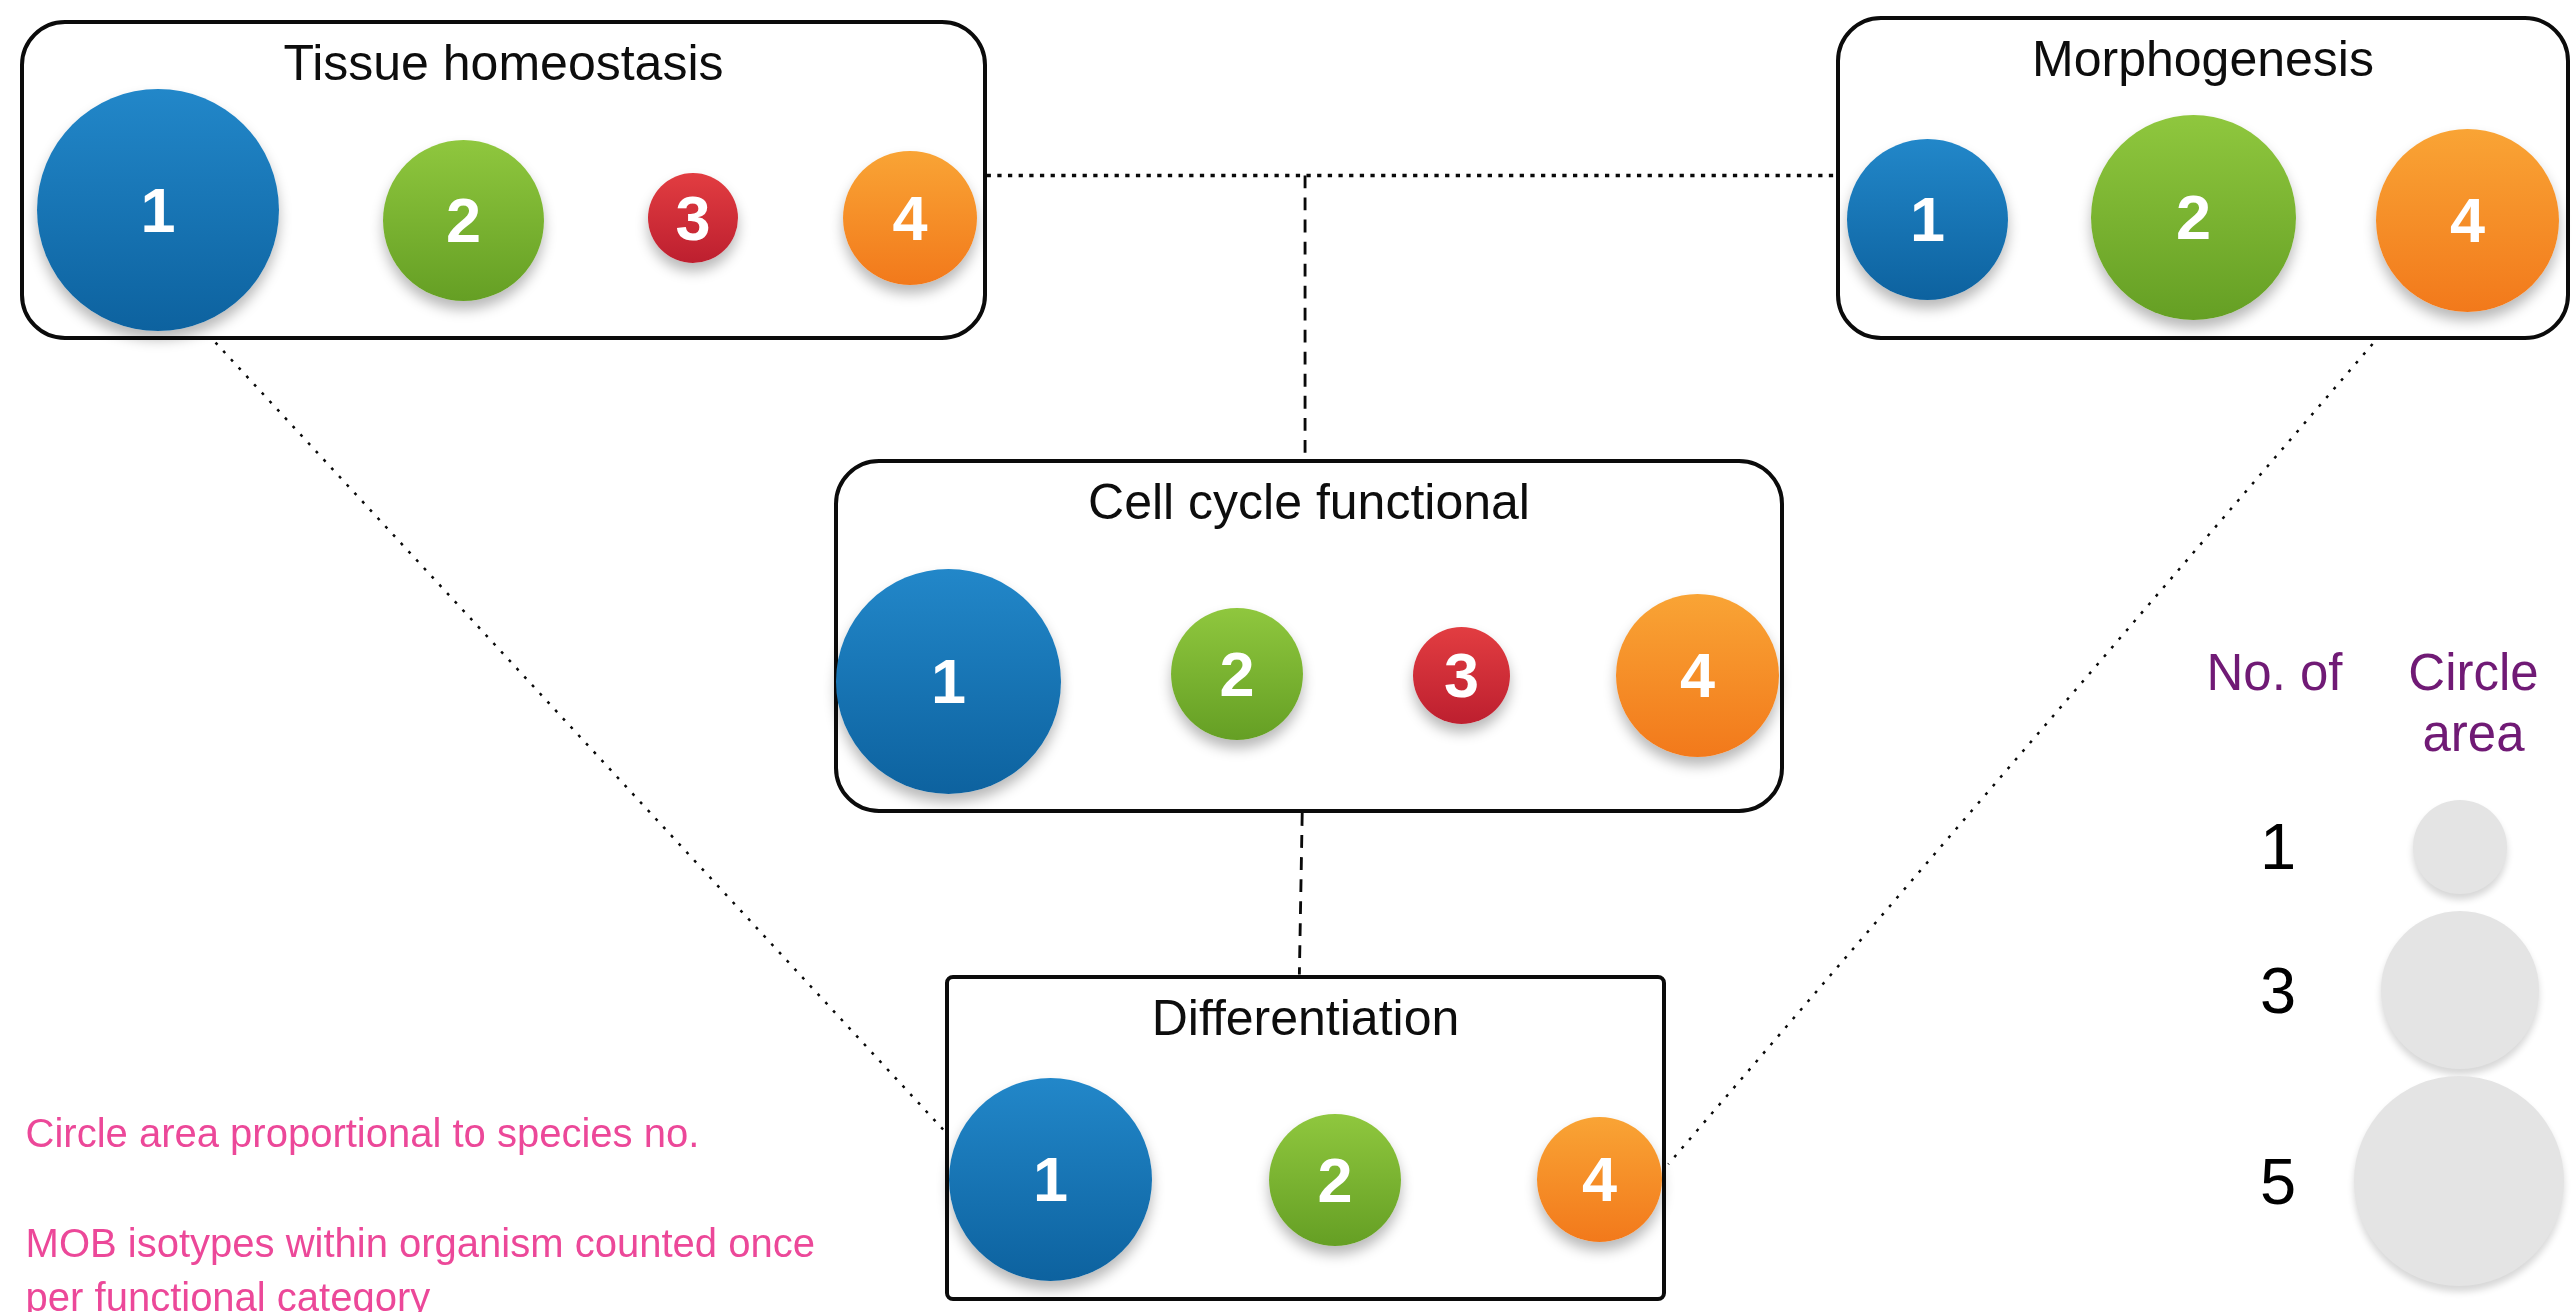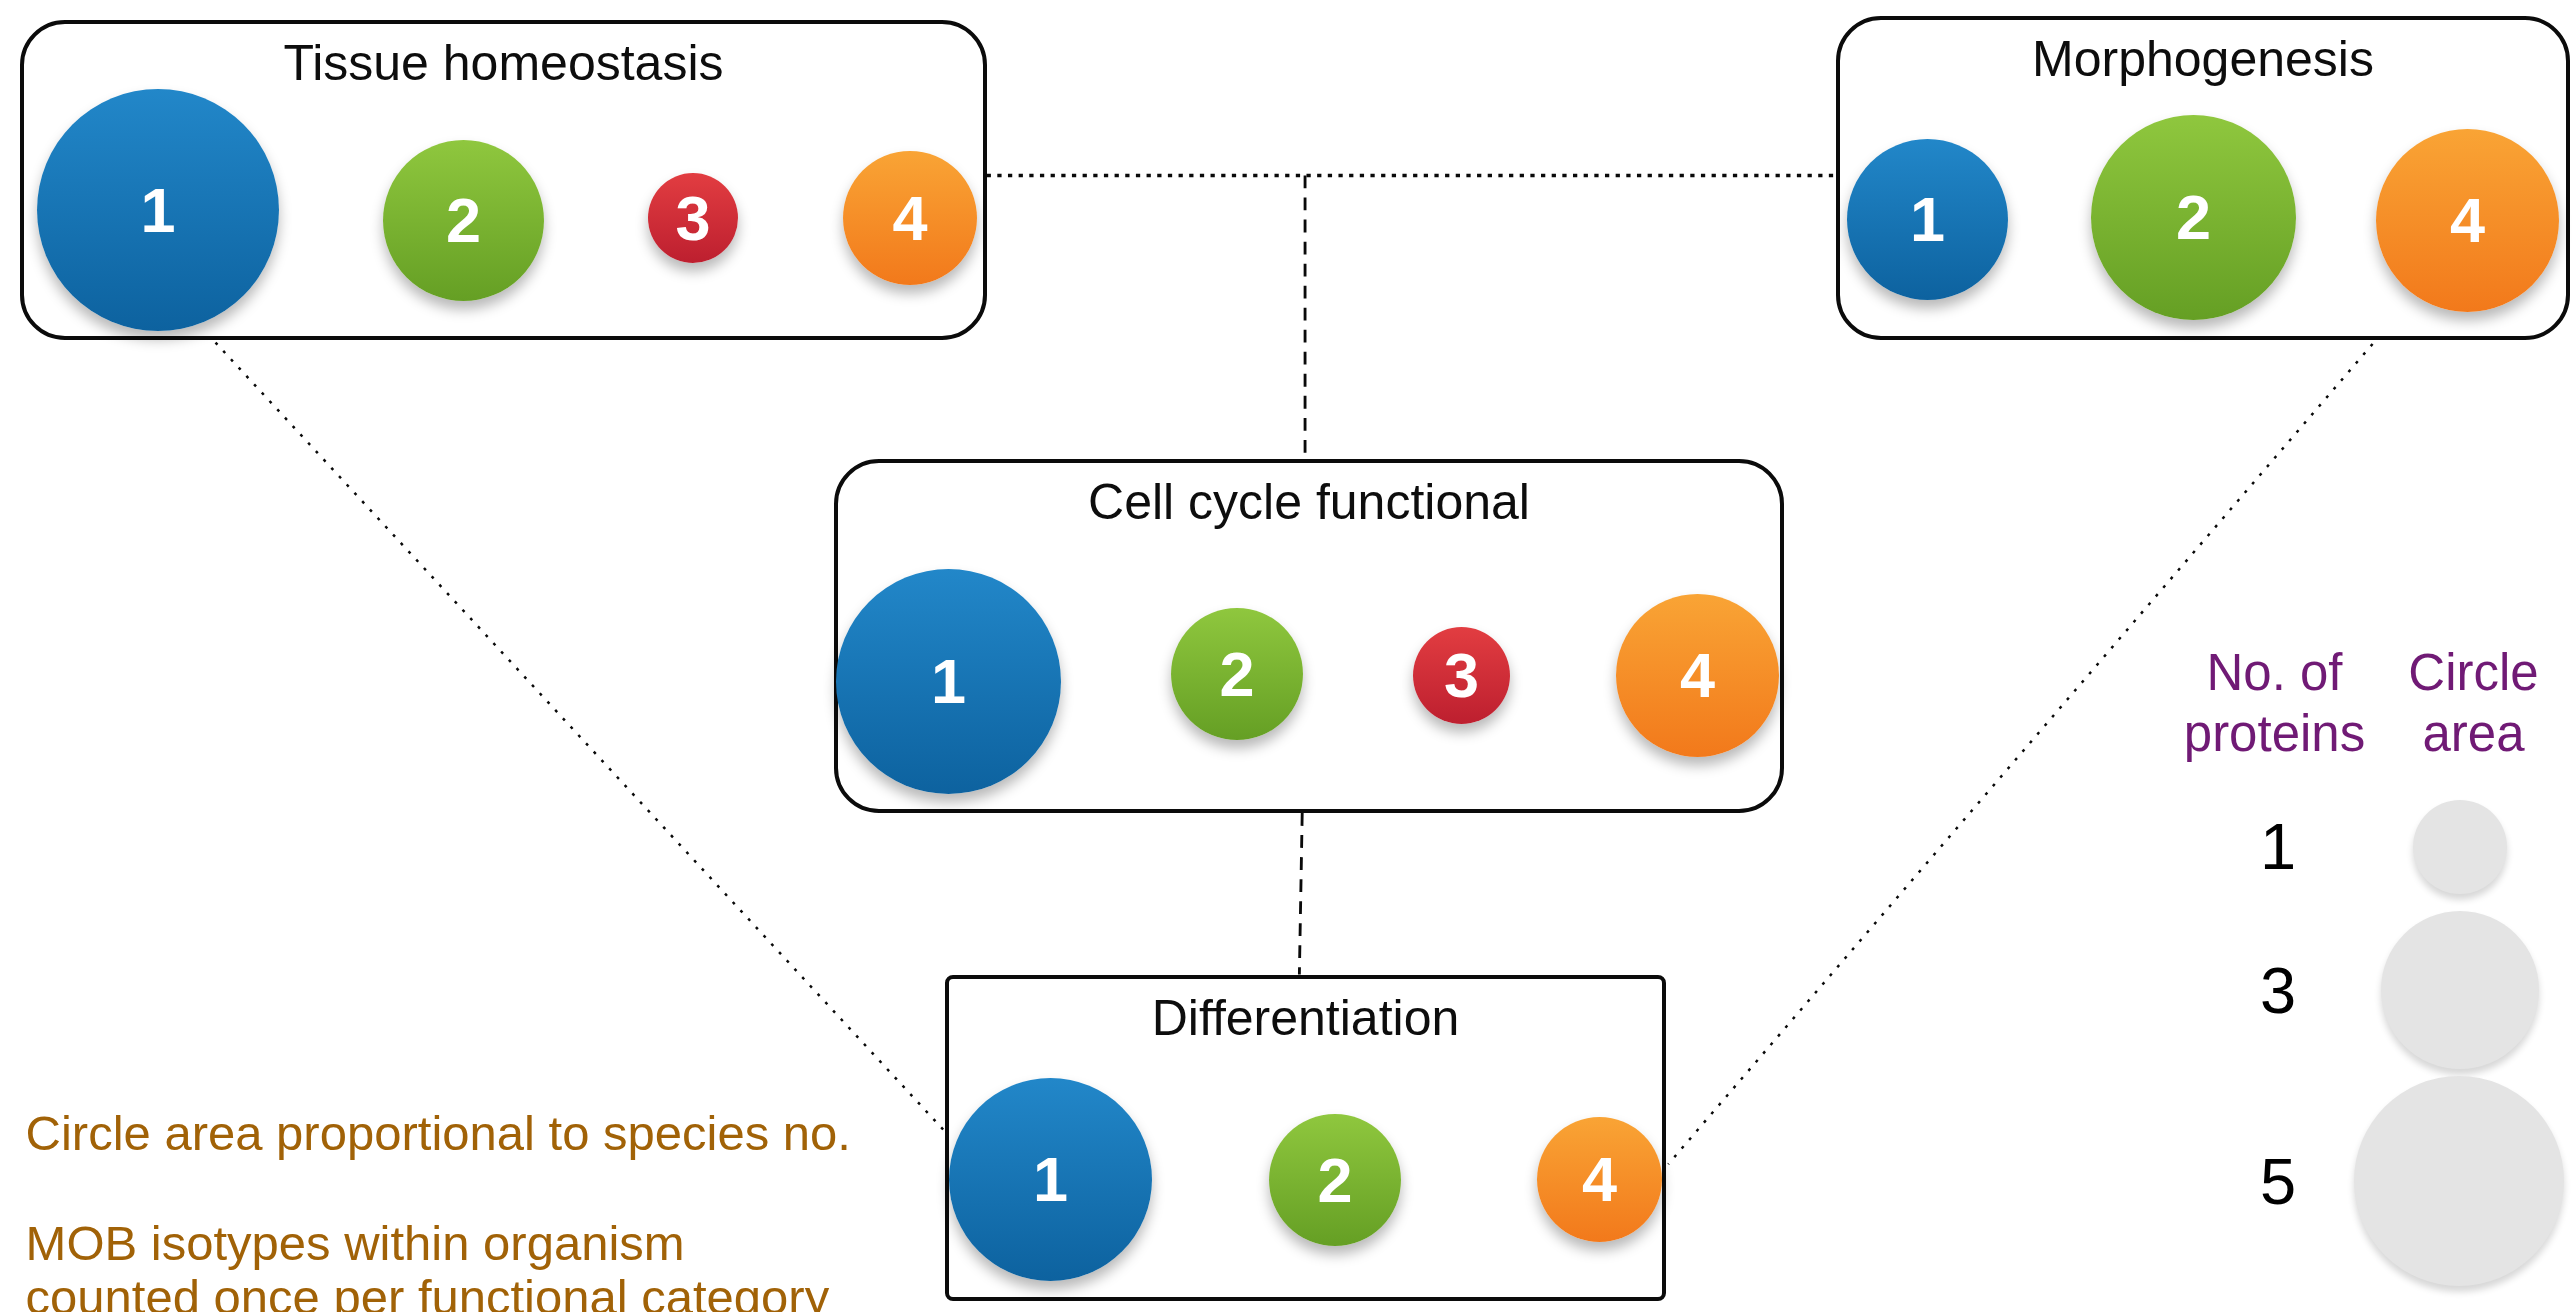--- a/index.html
+++ b/index.html
@@ -56,23 +56,23 @@
     color:#000000;
   }
   .legend-circle{
     position:absolute;
     border-radius:50%;
     box-shadow:0 5.7px 7.1px rgba(0,0,0,0.16);
   }
   .note{
     position:absolute;
     margin:0;
-    font-size:49px;
+    font-size:40px;
     line-height:54px;
-    color:#a16207;
+    color:#ec4899;
   }
   #note-1{left:25.6px;top:1106px;width:995px;}
   #note-2{left:25.6px;top:1173px;width:832px;margin-top:43px;}
   #legend-head-proteins{left:2104px;top:642px;width:341px;}
   #legend-head-area{left:2367px;top:642px;width:213px;}
 </style>
 </head>
 <body>
 
 <div id="stage">
@@ -138,21 +138,20 @@
         <span>2</span>
       </div>
       <div class="bubble" style="left: 1537px; top: 1117px; width: 125px; height: 125px; background: linear-gradient(rgb(249, 164, 53) 0%, rgb(242, 121, 27) 100%);">
         <span>4</span>
       </div>
     </div>
 
   <div id="legend">
     <div class="legend-head" id="legend-head-proteins">
       <div>No. of</div>
-      <div>proteins</div>
     </div>
     <div class="legend-head" id="legend-head-area">
       <div>Circle</div>
       <div>area</div>
     </div>
     <div id="legend-rows">
         <div class="legend-count" style="left: 2200px; top: 804px;">1</div>
         <div class="legend-circle" style="left: 2413px; top: 800px; width: 94px; height: 94px; background: rgb(228, 228, 228);"></div>
         <div class="legend-count" style="left: 2200px; top: 948px;">3</div>
         <div class="legend-circle" style="left: 2381px; top: 911px; width: 158px; height: 158px; background: rgb(228, 228, 228);"></div>

